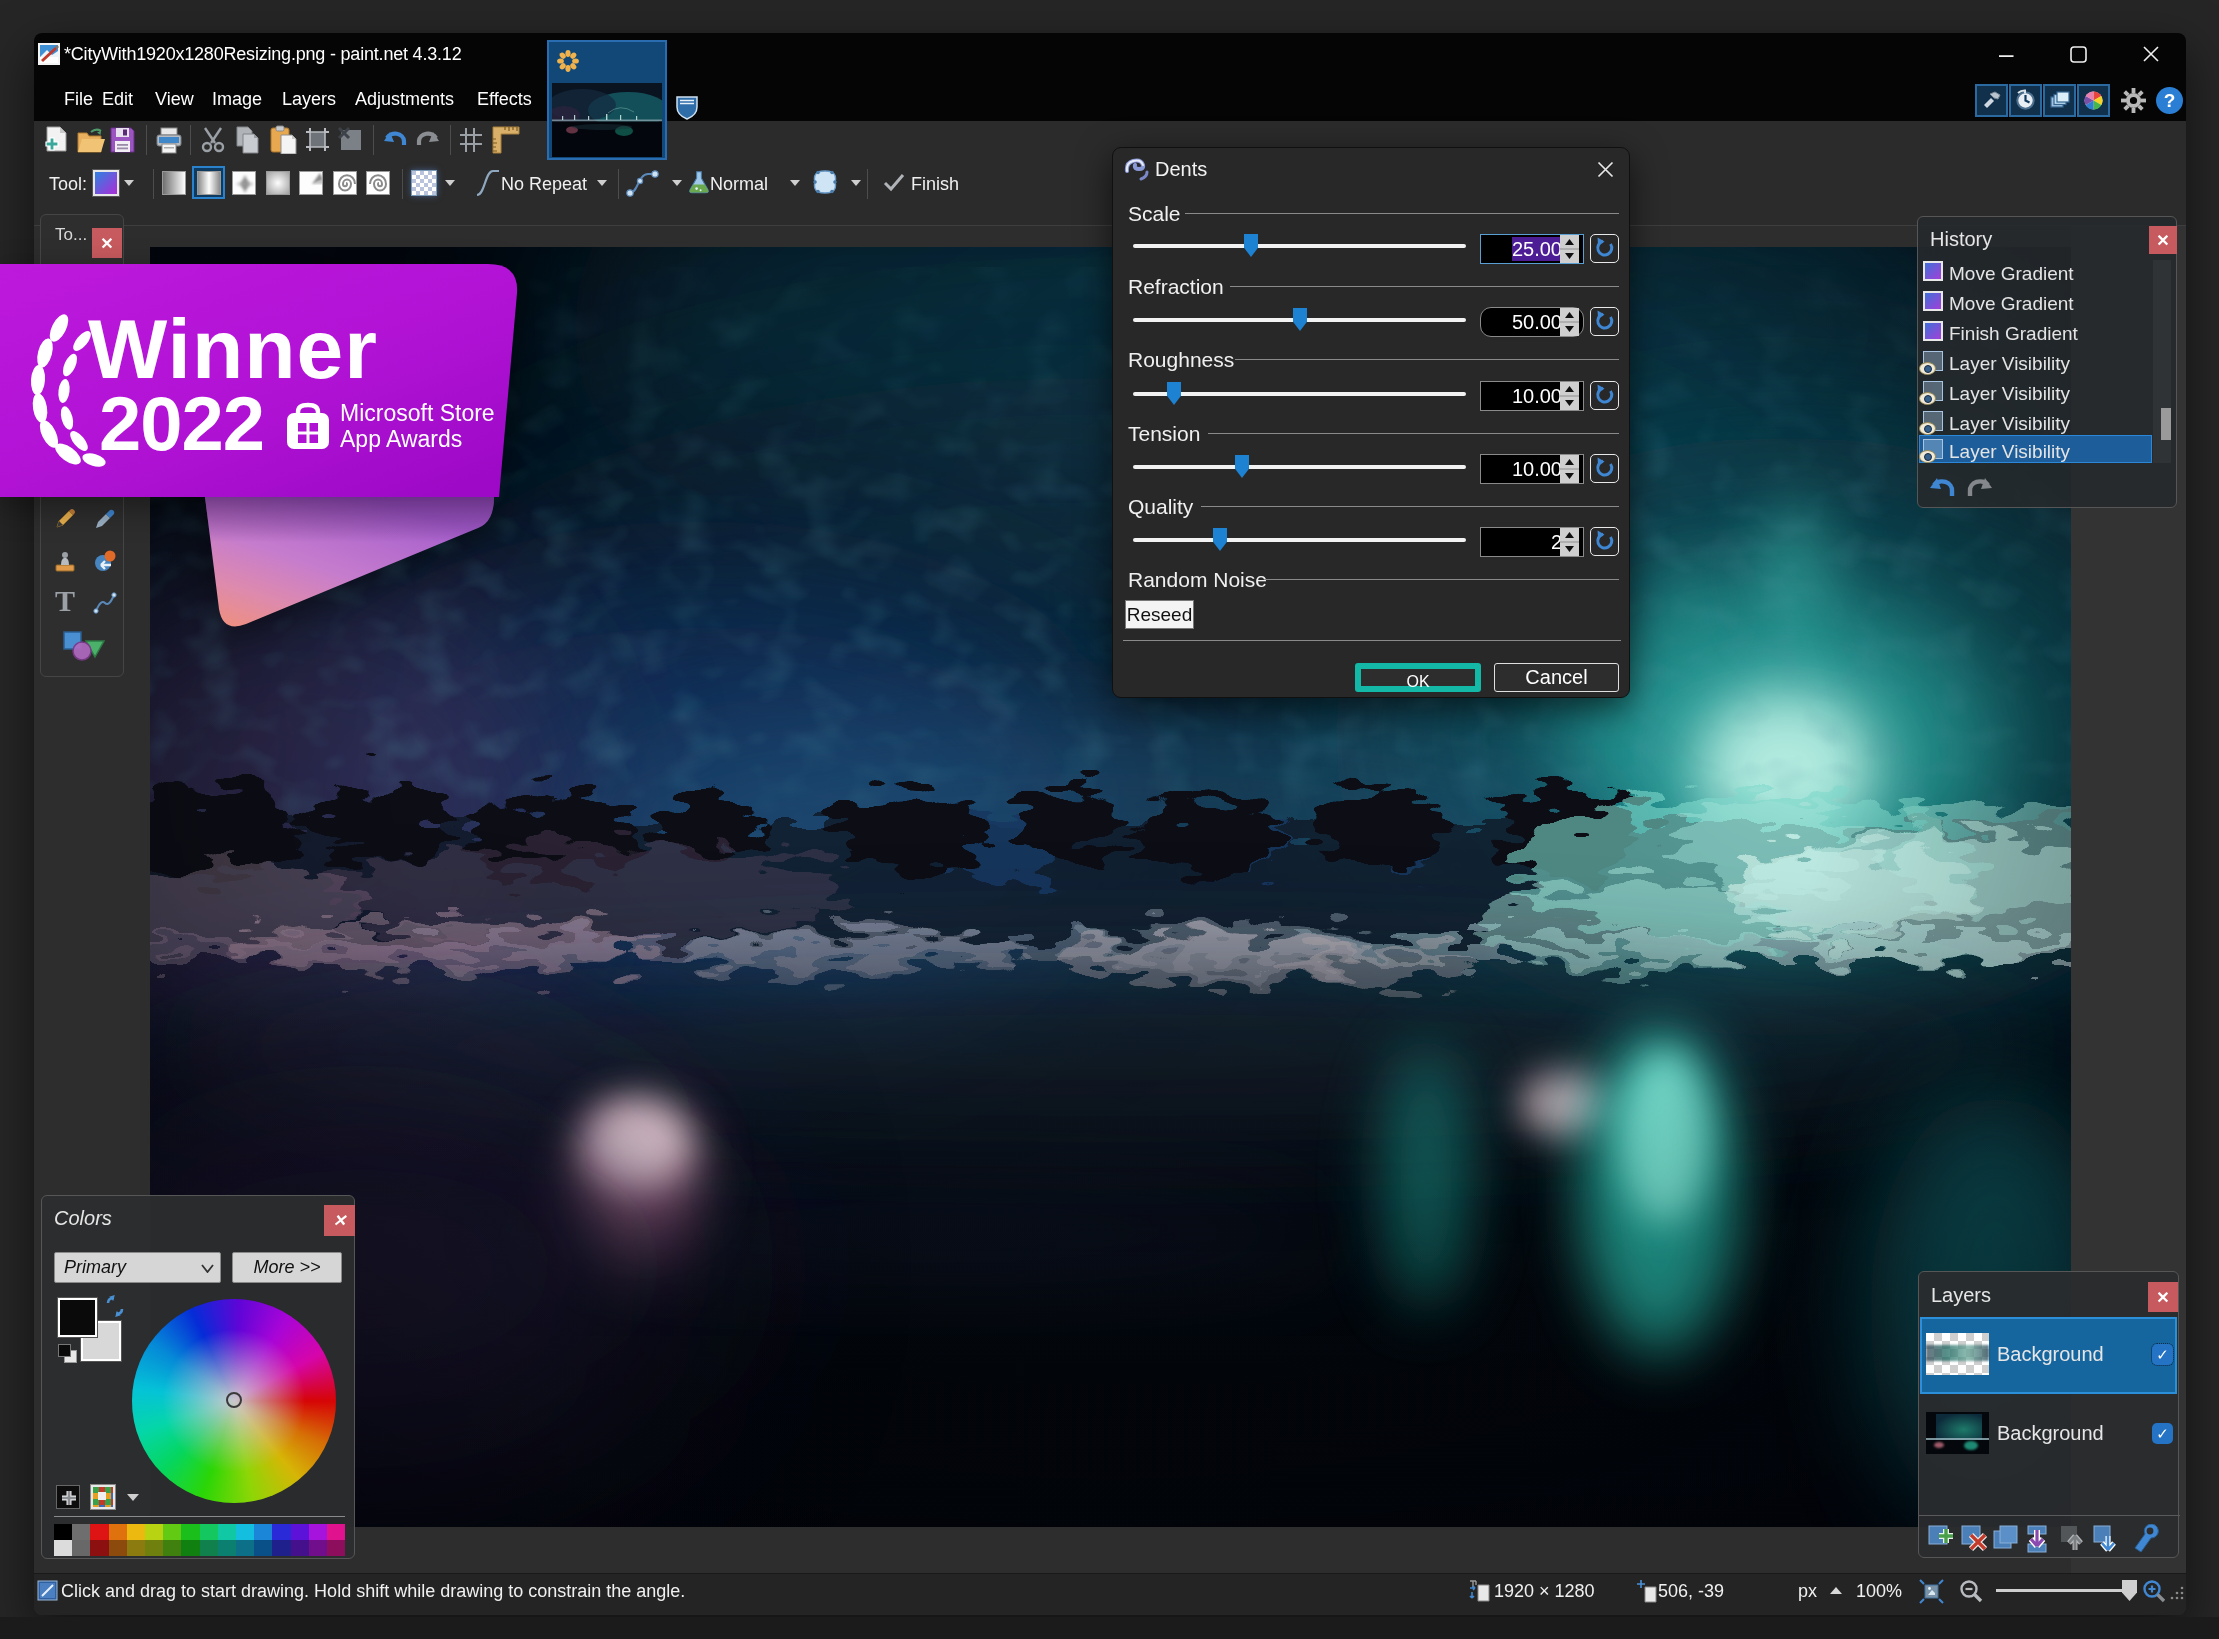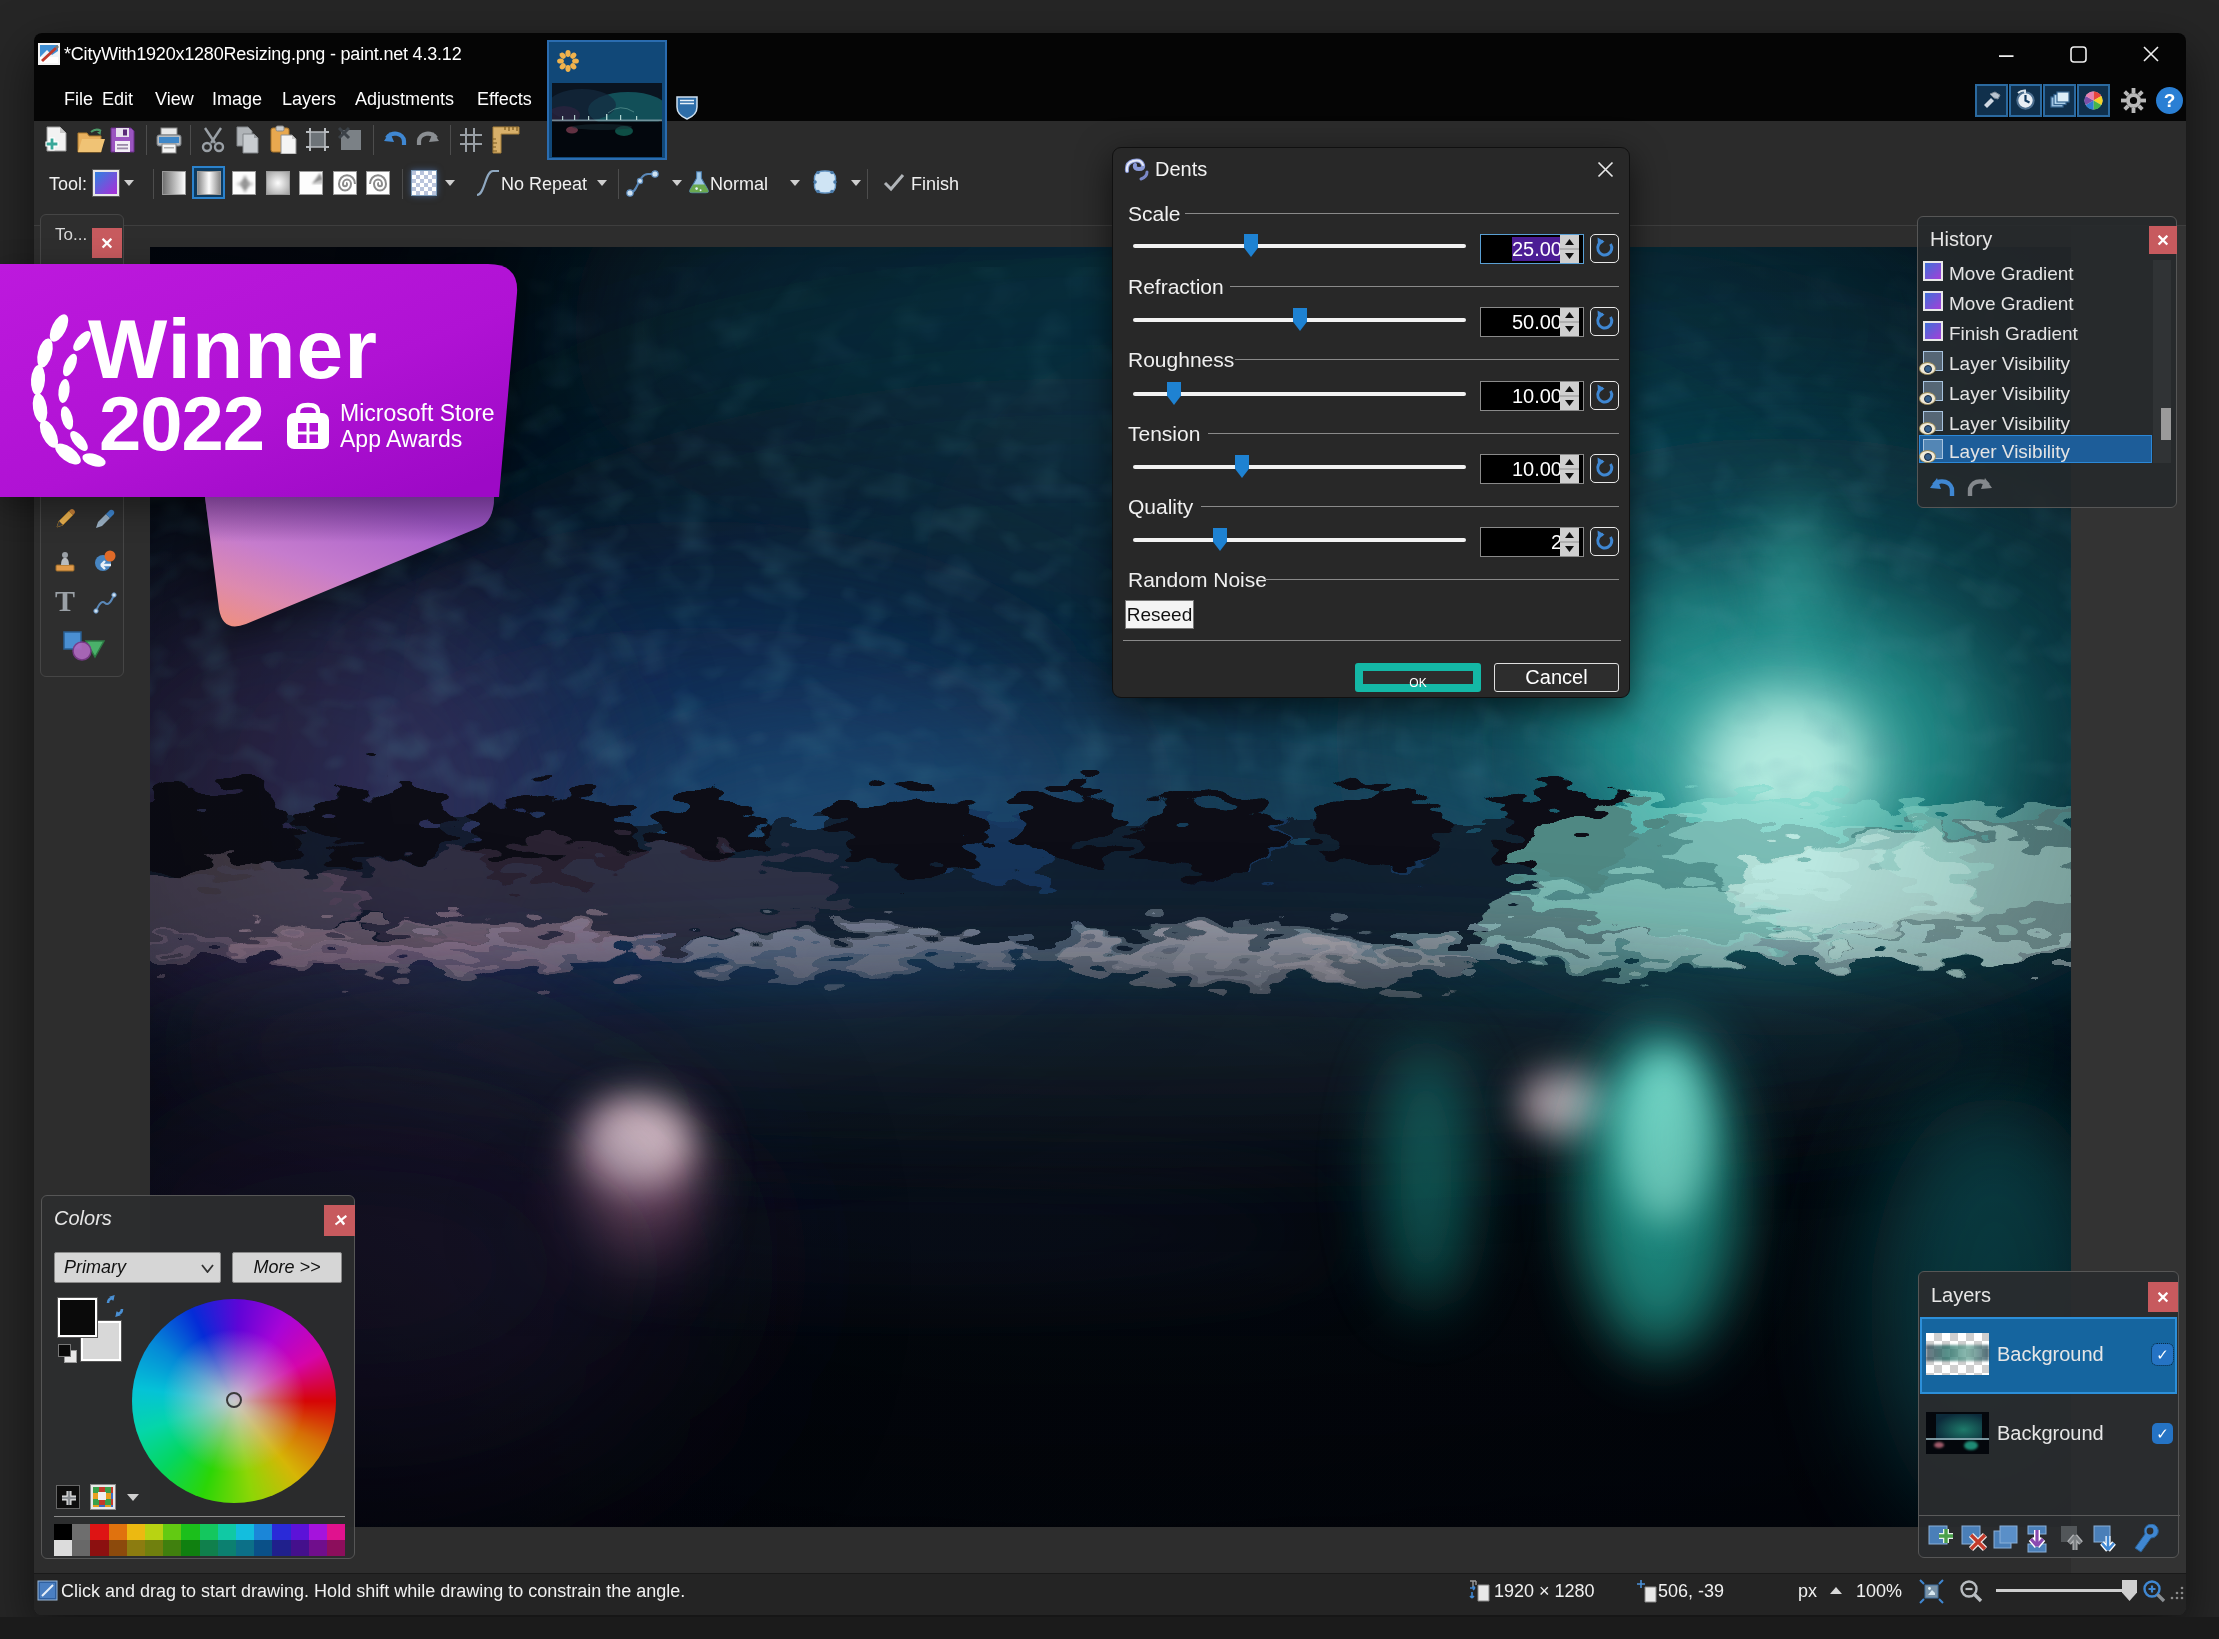--- a/index.html
+++ b/index.html
@@ -551,21 +551,21 @@
   <div class="dreset" style="left:477px;top:86px;"><svg width="27" height="27" viewBox="0 0 27 27">
         <path d="M8 7 L8 16 L17 16" fill="none" stroke="#3f87d2" stroke-width="0"></path>
         <path d="M19.5 9 A 7 7 0 1 1 12 6.2" fill="none" stroke="#3f87d2" stroke-width="3"></path>
         <path d="M6.5 2.5 L13.5 6.5 L7 10.5 Z" fill="#3f87d2"></path>
       </svg></div>
 
   <div class="dlabel" style="left:15px;top:127px;">Refraction</div>
   <div class="dline" style="left:117px;top:138px;width:389px;"></div>
   <div class="dtrack" style="left:20px;top:170px;width:333px;"></div>
   <div class="dthumb" style="left:180px;top:160px;"></div>
-  <div class="dnum" style="left:367px;top:159px;">50.00<span style="display:inline-block;width:21px;"></span></div>
+  <div class="dnum" style="left:367px;top:159px;border-radius:11px;">50.00<span style="display:inline-block;width:21px;"></span></div>
   <div class="dspin" style="left:447px;top:160px;"><svg width="19" height="28" viewBox="0 0 19 28">
         <rect width="19" height="28" fill="#cfcfcf"></rect>
         <rect x="0" y="13.4" width="19" height="1.2" fill="#9a9a9a"></rect>
         <path d="M9.5 4 L14 10 L5 10 Z" fill="#111"></path>
         <path d="M9.5 24 L14 18 L5 18 Z" fill="#111"></path>
       </svg></div>
   <div class="dreset" style="left:477px;top:159px;"><svg width="27" height="27" viewBox="0 0 27 27">
         <path d="M8 7 L8 16 L17 16" fill="none" stroke="#3f87d2" stroke-width="0"></path>
         <path d="M19.5 9 A 7 7 0 1 1 12 6.2" fill="none" stroke="#3f87d2" stroke-width="3"></path>
         <path d="M6.5 2.5 L13.5 6.5 L7 10.5 Z" fill="#3f87d2"></path>
@@ -619,21 +619,21 @@
   <div class="dreset" style="left:477px;top:379px;"><svg width="27" height="27" viewBox="0 0 27 27">
         <path d="M8 7 L8 16 L17 16" fill="none" stroke="#3f87d2" stroke-width="0"></path>
         <path d="M19.5 9 A 7 7 0 1 1 12 6.2" fill="none" stroke="#3f87d2" stroke-width="3"></path>
         <path d="M6.5 2.5 L13.5 6.5 L7 10.5 Z" fill="#3f87d2"></path>
       </svg></div>
 
   <div class="dlabel" style="left:15px;top:420px;">Random Noise</div>
   <div class="dline" style="left:151px;top:431px;width:355px;"></div>
   <div class="abs" style="left:12px;top:452px;width:69px;height:29px;background:#f4f4f4;border:1px solid #777;color:#111;font-size:19px;text-align:center;line-height:27px;">Reseed</div>
   <div class="abs" style="left:10px;top:492px;width:498px;height:1px;background:#8a8a8a;"></div>
-  <div class="abs" style="left:242px;top:515px;width:126px;height:29px;background:#2d2d2d;border:8px solid #14b8a6;border-radius:3px;color:#fff;font-size:12px;text-align:center;line-height:25px;">OK</div>
+  <div class="abs" style="left:242px;top:515px;width:126px;height:29px;background:#2d2d2d;border:6px solid #14b8a6;border-radius:3px;color:#fff;font-size:16px;text-align:center;line-height:25px;">OK</div>
   <div class="abs" style="left:381px;top:515px;width:125px;height:29px;background:#2d2d2d;border:1px solid #e0e0e0;border-radius:3px;color:#fff;font-size:20px;text-align:center;line-height:27px;">Cancel</div>
 </div>
 
 <div class="panel" style="left:40px;top:214px;width:84px;height:463px;background:#2e2e2e;border-color:#454545;">
   <div class="abs" style="left:14px;top:10px;font-size:17px;color:#d8d8d8;">To...</div>
   <div class="pclose" style="left:51px;top:13px;width:30px;height:30px;">✕</div>
   <svg class="abs" style="left:12px;top:292px" width="24" height="24" viewBox="0 0 24 24">
     <path d="M4 20 L6 14 L16 4 L20 8 L10 18 Z" fill="#e8b04f" stroke="#a87828" stroke-width="1"></path>
     <path d="M4 20 L6 14 L10 18 Z" fill="#3a3a3a"></path>
     <path d="M16 4 L20 8 L21 7 A2.8 2.8 0 0 0 17 3 Z" fill="#c88038"></path>

